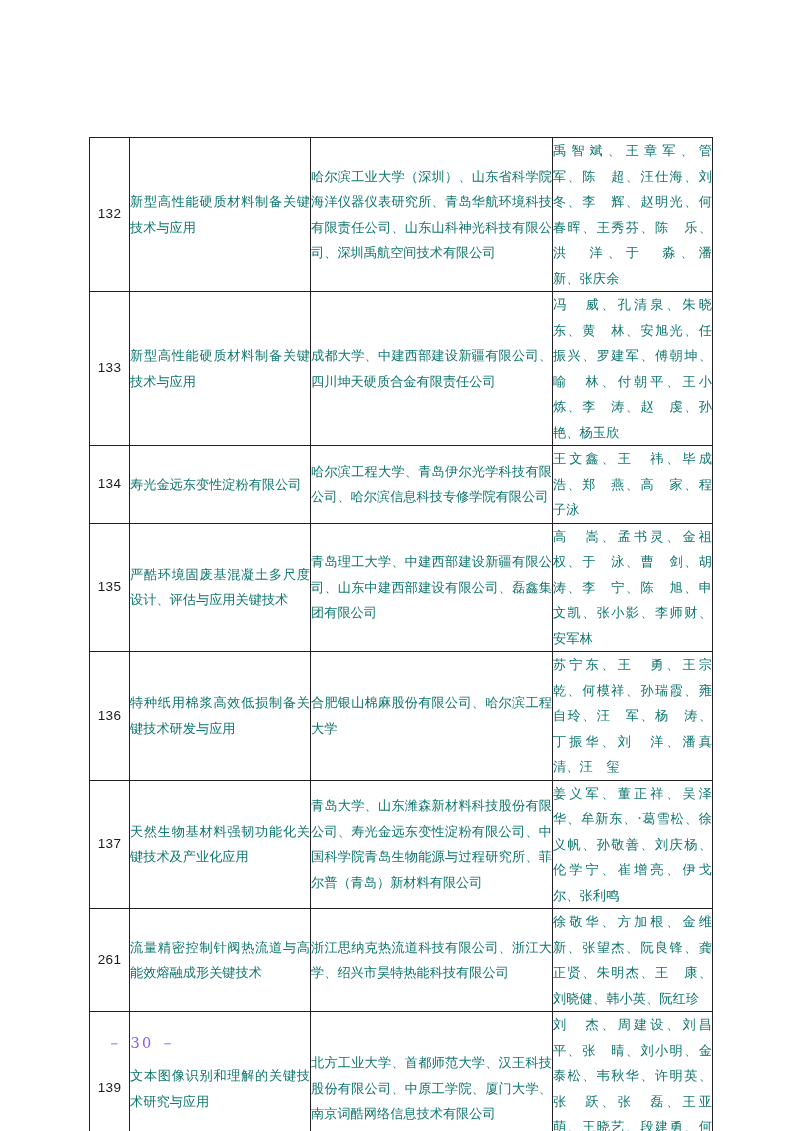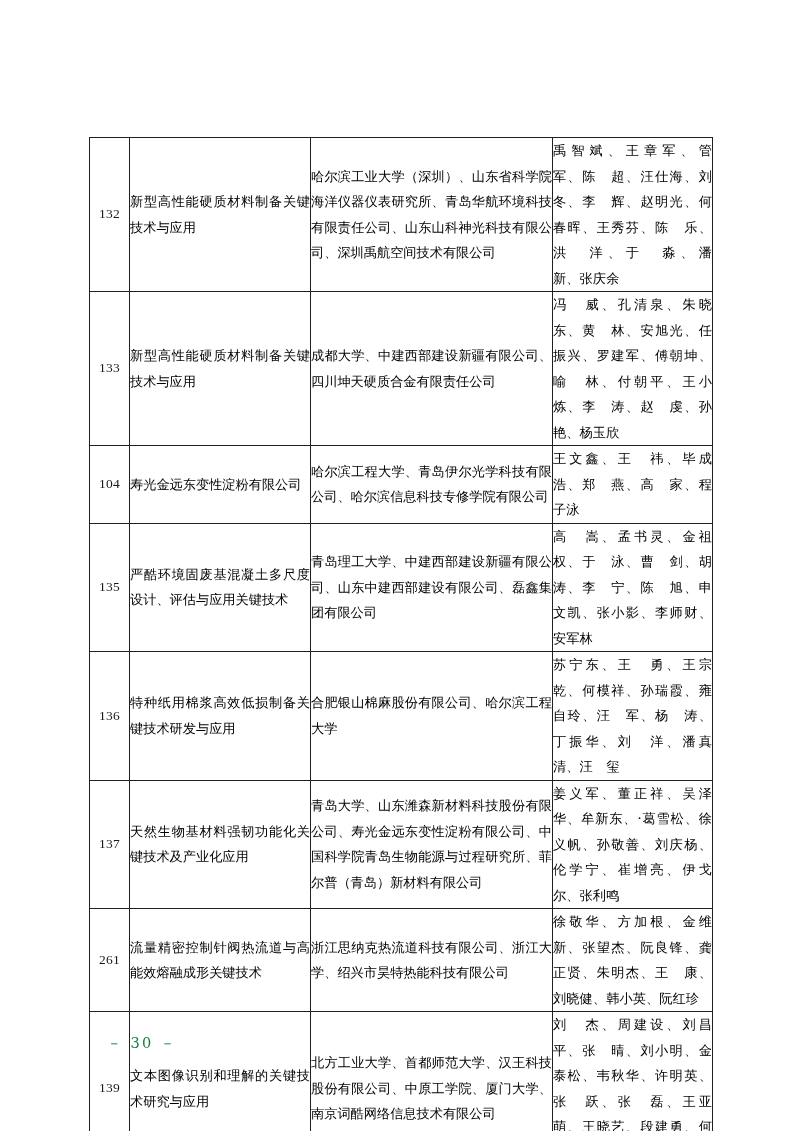--- a/index.html
+++ b/index.html
@@ -41,33 +41,33 @@
     background: #ffffff;
   }
 
   col.c-num   { width: 40px; }
   col.c-proj  { width: 181px; }
   col.c-org   { width: 242px; }
   col.c-people{ width: 160px; }
 
   .cell-num {
     text-align: center;
-    font-family: Liberation Serif, serif;
+    font-family: Liberation Sans, sans-serif;
     font-size: 13.5px;
     line-height: 1.2;
     letter-spacing: 0.3px;
     color: #1a1a1a;
     padding: 2px 0;
   }
 
   .cell-text {
     font-family: "DejaVu Serif", "Liberation Serif", serif;
     font-size: 13.2px;
     line-height: 25.5px;
-    color: #000000;
+    color: #0f766e;
     padding: 6px 8px 6px 9px;
     text-align: justify;
     text-justify: inter-ideograph;
     word-break: break-all;
   }
 
   .cell-proj {
     vertical-align: middle;
     padding-left: 12px;
     padding-right: 10px;
@@ -87,21 +87,21 @@
     letter-spacing: 0.1px;
   }
 
   .page-footer {
     position: absolute;
     left: 107px;
     top: 1034px;
     font-family: "DejaVu Serif", "Liberation Serif", serif;
     font-size: 14.5px;
     letter-spacing: 2.2px;
-    color: #15803d;
+    color: #8b5cf6;
     white-space: pre;
   }
 </style>
 </head>
 <body>
 
 <div class="page">
 
   <table class="award-table">
     <colgroup>
@@ -120,21 +120,21 @@
       </tr>
 
       <tr>
         <td class="cell-num">133</td>
         <td class="cell-text cell-proj">新型高性能硬质材料制备关键技术与应用</td>
         <td class="cell-text cell-org">成都大学、中建西部建设新疆有限公司、四川坤天硬质合金有限责任公司</td>
         <td class="cell-text cell-people">冯　威、孔清泉、朱晓东、黄　林、安旭光、任振兴、罗建军、傅朝坤、喻　林、付朝平、王小炼、李　涛、赵　虔、孙　艳、杨玉欣</td>
       </tr>
 
       <tr>
-        <td class="cell-num">104</td>
+        <td class="cell-num">134</td>
         <td class="cell-text cell-proj">寿光金远东变性淀粉有限公司</td>
         <td class="cell-text cell-org">哈尔滨工程大学、青岛伊尔光学科技有限公司、哈尔滨信息科技专修学院有限公司</td>
         <td class="cell-text cell-people">王文鑫、王　祎、毕成浩、郑　燕、高　家、程子泳</td>
       </tr>
 
       <tr>
         <td class="cell-num">135</td>
         <td class="cell-text cell-proj">严酷环境固废基混凝土多尺度设计、评估与应用关键技术</td>
         <td class="cell-text cell-org">青岛理工大学、中建西部建设新疆有限公司、山东中建西部建设有限公司、磊鑫集团有限公司</td>
         <td class="cell-text cell-people">高　嵩、孟书灵、金祖权、于　泳、曹　剑、胡　涛、李　宁、陈　旭、申文凯、张小影、李师财、安军林</td>

